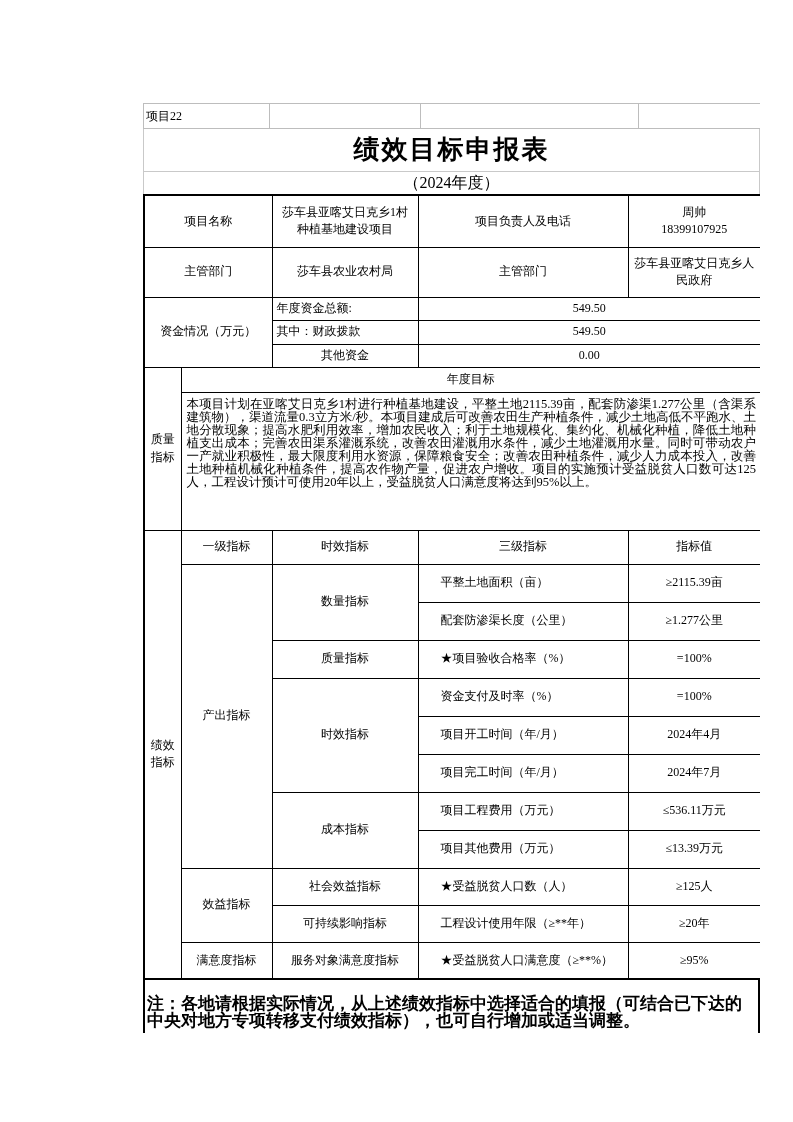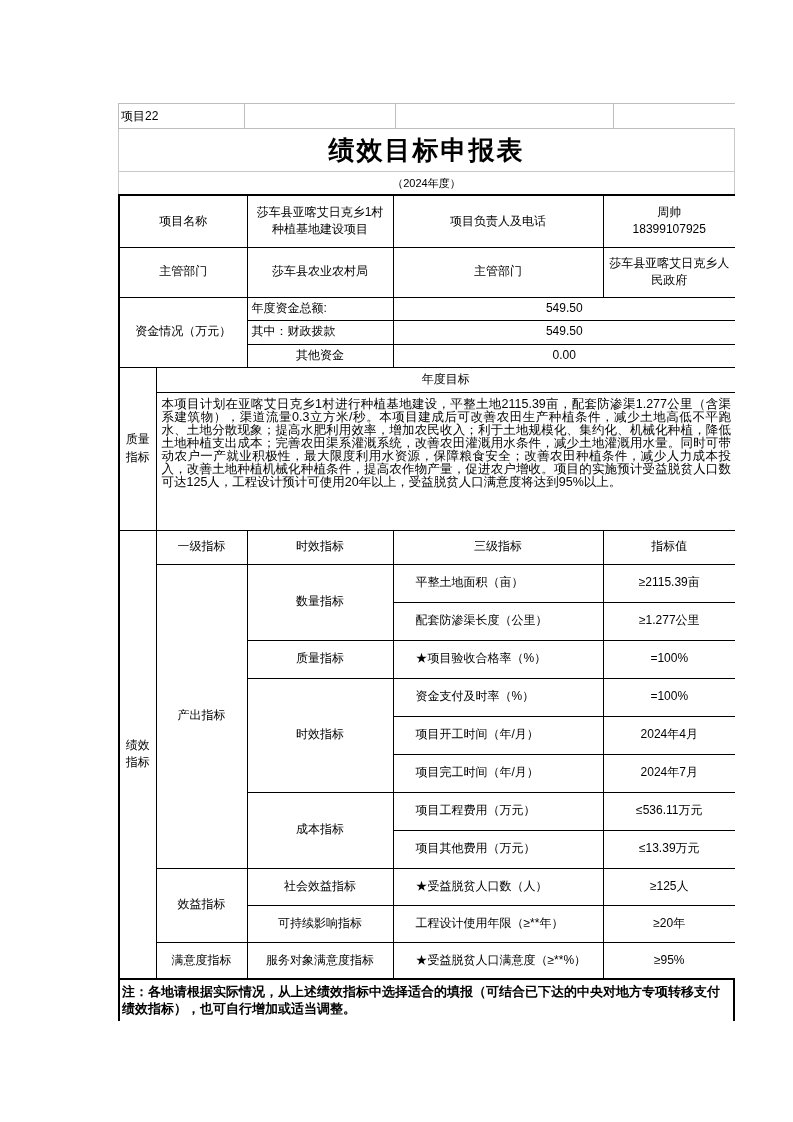--- a/index.html
+++ b/index.html
@@ -2,23 +2,24 @@
 <html><head>
 <meta charset="utf-8">
 <style>
   * { box-sizing: border-box; margin: 0; padding: 0; }
   html,body { background: #ffffff; }
   .page {
     position: relative;
     width: 735px;
     height: 1122px;
     background: #ffffff;
-    font-family: Liberation Sans, sans-serif;
+    font-family: Liberation Serif, serif;
     color: #000;
     overflow: hidden;
+    margin-left: 25px;
   }
   .sheet {
     position: absolute;
     left: 118px;
     top: 103px;
     width: 617px;
   }
   
   table.strip {
     border-collapse: collapse;
@@ -44,21 +45,21 @@
     letter-spacing: 2px;
     white-space: nowrap;
   }
   .subtitle-block {
     border-left: 1px solid #c9c9c9;
     border-right: 1px solid #c9c9c9;
     border-top: 1px solid #c9c9c9;
     height: 23px;
     line-height: 22px;
     text-align: center;
-    font-size: 11px;
+    font-size: 16px;
   }
   
   table.main {
     border-collapse: collapse;
     table-layout: fixed;
     width: 617px;
     border: 2px solid #000;
   }
   table.main td {
     border: 1px solid #000;
@@ -78,23 +79,23 @@
     line-height: 13px;
     padding: 5px 4px 5px 5px;
   }
   table.main td.l3cell { text-align: left; padding-left: 22px; }
   
   .note {
     border-left: 2px solid #000;
     border-right: 2px solid #000;
     width: 617px;
     font-weight: bold;
-    font-size: 13px;
+    font-size: 17px;
     line-height: 17px;
-    padding: 3px 5px 4px 2px;
+    padding: 15px 5px 4px 2px;
     text-align: left;
   }
 </style>
 </head>
 <body>
 
 <div class="page">
   <div class="sheet">
 
     <table class="strip">

